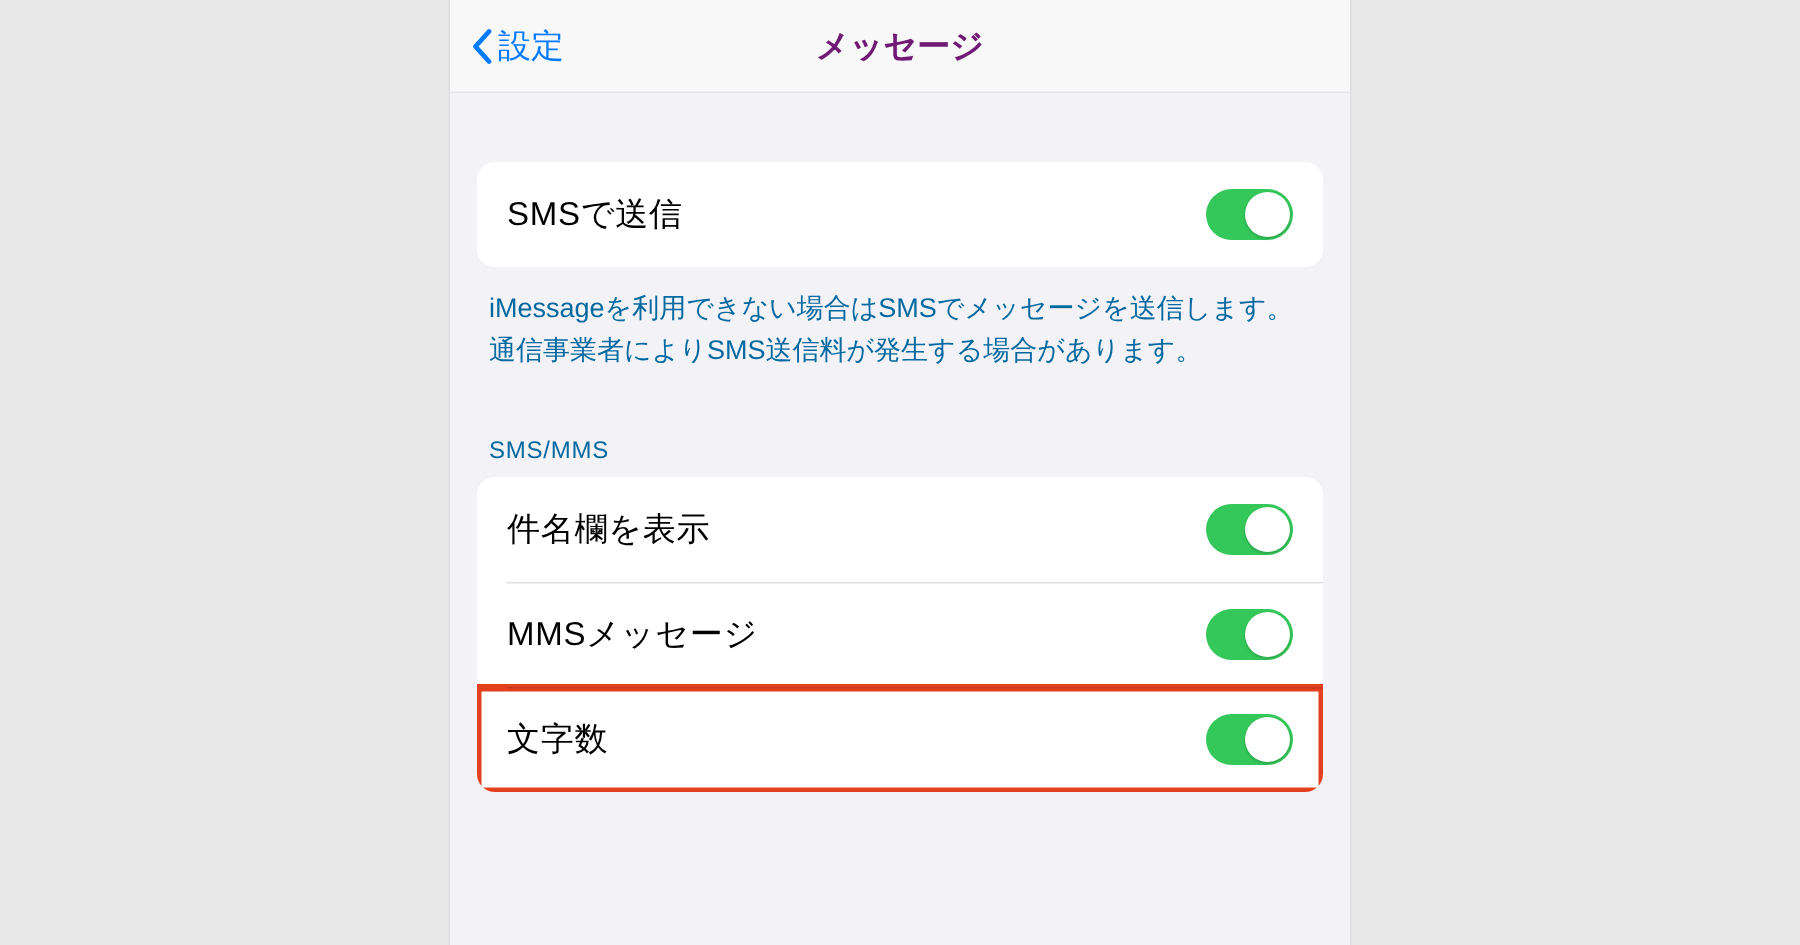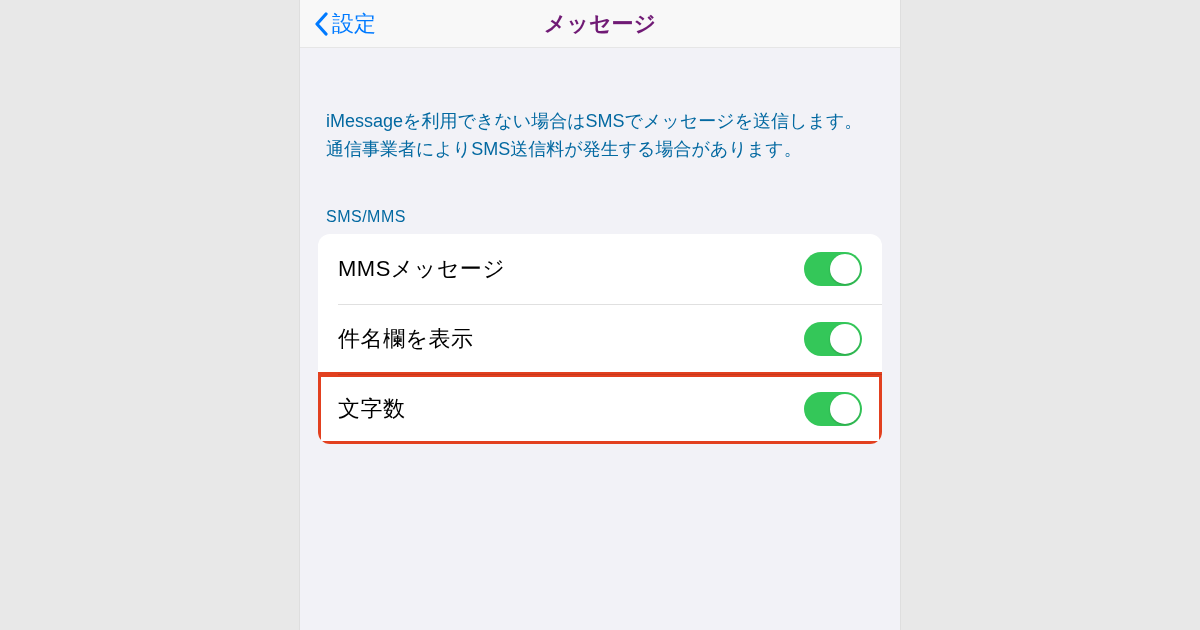--- a/index.html
+++ b/index.html
@@ -12,21 +12,21 @@
       justify-content: center;
       align-items: flex-start;
     }
     .phone-frame {
       width: 600px;
       background: #f2f2f7;
       min-height: 630px;
       box-shadow: 0 0 0 1px rgba(0,0,0,0.04);
     }
     .nav-bar {
-      height: 48px;
+      height: 62px;
       background: #f8f8f8;
       display: flex;
       align-items: center;
       padding: 0 14px;
       position: relative;
       border-bottom: .5px solid rgba(0,0,0,0.07);
     }
     .nav-back {
       display: flex;
       align-items: center;
@@ -108,30 +108,36 @@
       <svg width="14" height="24" viewBox="0 0 14 24">
         <polyline points="12,2 3,12 12,22" stroke="#007aff" stroke-width="3.2" fill="none" stroke-linecap="round" stroke-linejoin="round"></polyline>
       </svg>
       <span>設定</span>
     </div>
     <div class="nav-title">メッセージ</div>
   </div>
 
   <div class="settings-body">
 
+    <div class="group">
+      <div class="row">
+        <span class="row-label">SMSで送信</span>
+        <div class="toggle"></div>
+      </div>
+    </div>
     <div class="group-footer">iMessageを利用できない場合はSMSでメッセージを送信します。通信事業者によりSMS送信料が発生する場合があります。</div>
 
     <div class="group-header">SMS/MMS</div>
     <div class="group">
       <div class="row">
-        <span class="row-label">MMSメッセージ</span>
+        <span class="row-label">件名欄を表示</span>
         <div class="toggle"></div>
       </div>
       <div class="row">
-        <span class="row-label">件名欄を表示</span>
+        <span class="row-label">MMSメッセージ</span>
         <div class="toggle"></div>
       </div>
       <div class="row highlight-row">
         <span class="row-label">文字数</span>
         <div class="toggle"></div>
       </div>
     </div>
 
   </div>
 </div>

